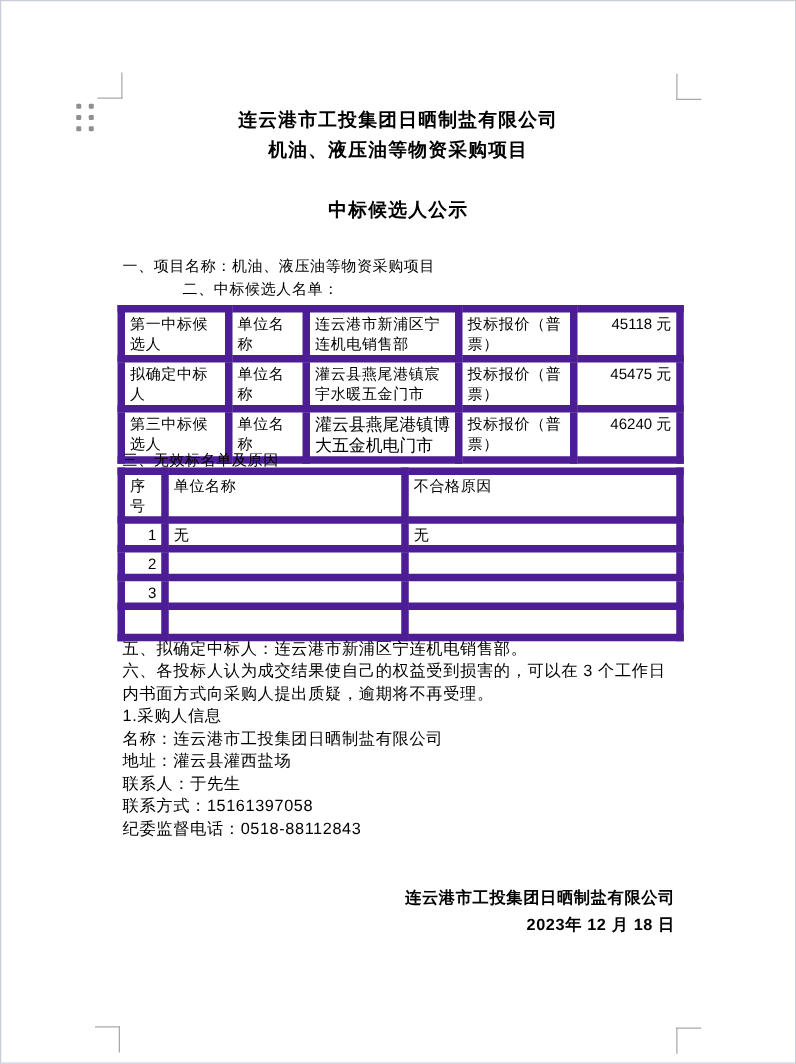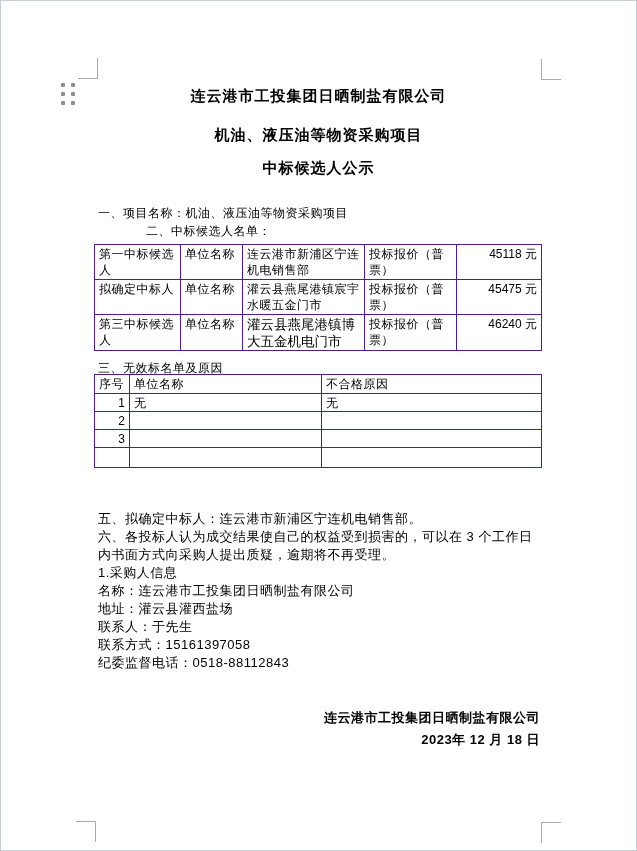--- a/index.html
+++ b/index.html
@@ -21,34 +21,34 @@
   .mark.br { left:540px; top:821px; border-left-width:1px;  border-top-width:1px; }
   
   .dots { position:absolute; left:60px; top:82px;
           display:grid; grid-template-columns:repeat(2,4px); grid-auto-rows:4px;
           column-gap:6px; row-gap:5px; }
   .dots span { width:4px; height:4px; background:#8f8f8f; border-radius:1px; }
 
   .t  { position:absolute; left:0; right:0; text-align:center;
         font-weight:bold; font-size:15px; letter-spacing:1px; white-space:nowrap; }
   .t1 { top:86px; }
-  .t2 { top:125px; }
+  .t2 { top:110px; }
   .t3 { top:158px; }
 
   .para { position:absolute; left:97px; right:85px;
           font-size:12px; line-height:15px; letter-spacing:0.5px; }
   .p1 { top:205px; }
   .p2 { top:223px;margin-left:48px; }
   .h3 { top:360px; }
 
   table { position:absolute; left:93px; border-collapse:collapse; table-layout:fixed;
           width:447px; }
   .tb1 { top:243px; }
   .tb2 { top:373px; }
-  td, th { border:1px solid #4c1d95; padding:1px 4px 0 4px; font-size:12px;
+  td, th { border:6px solid #4c1d95; padding:1px 4px 0 4px; font-size:12px;
            line-height:16px; vertical-align:top; text-align:left;
            letter-spacing:0.5px; font-weight:normal; overflow:hidden; }
   .tb1 td { height:33px; }
   .num { font-family:"Liberation Sans", sans-serif; letter-spacing:0;text-align:right; }
   .alt-font { font-size:13.5px; letter-spacing:0; line-height:17px; }
   .tb2 .hrow th { height:17px; }
   .tb2 .r1 td { height:15px; }
   .tb2 .r2 td { height:16px; }
   .tb2 .r3 td { height:13px; }
   .tb2 .r4 td { height:18px; }

